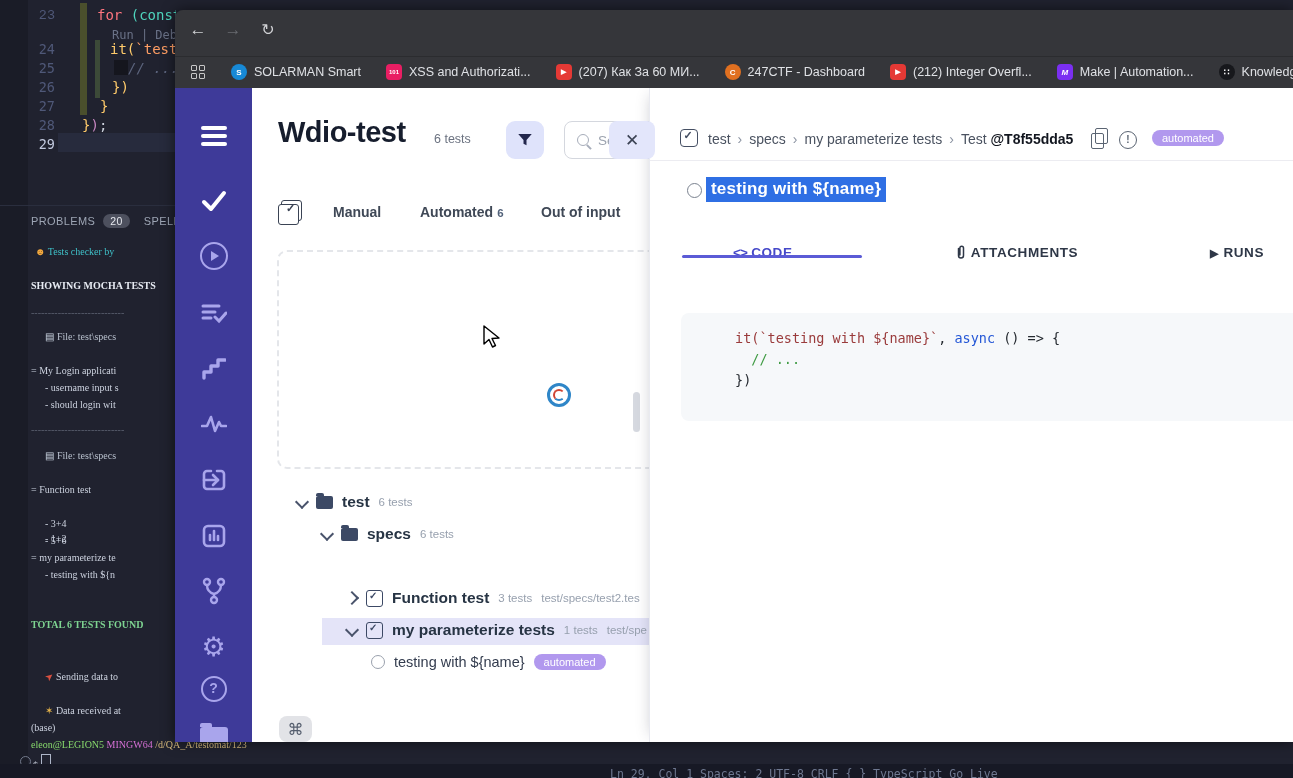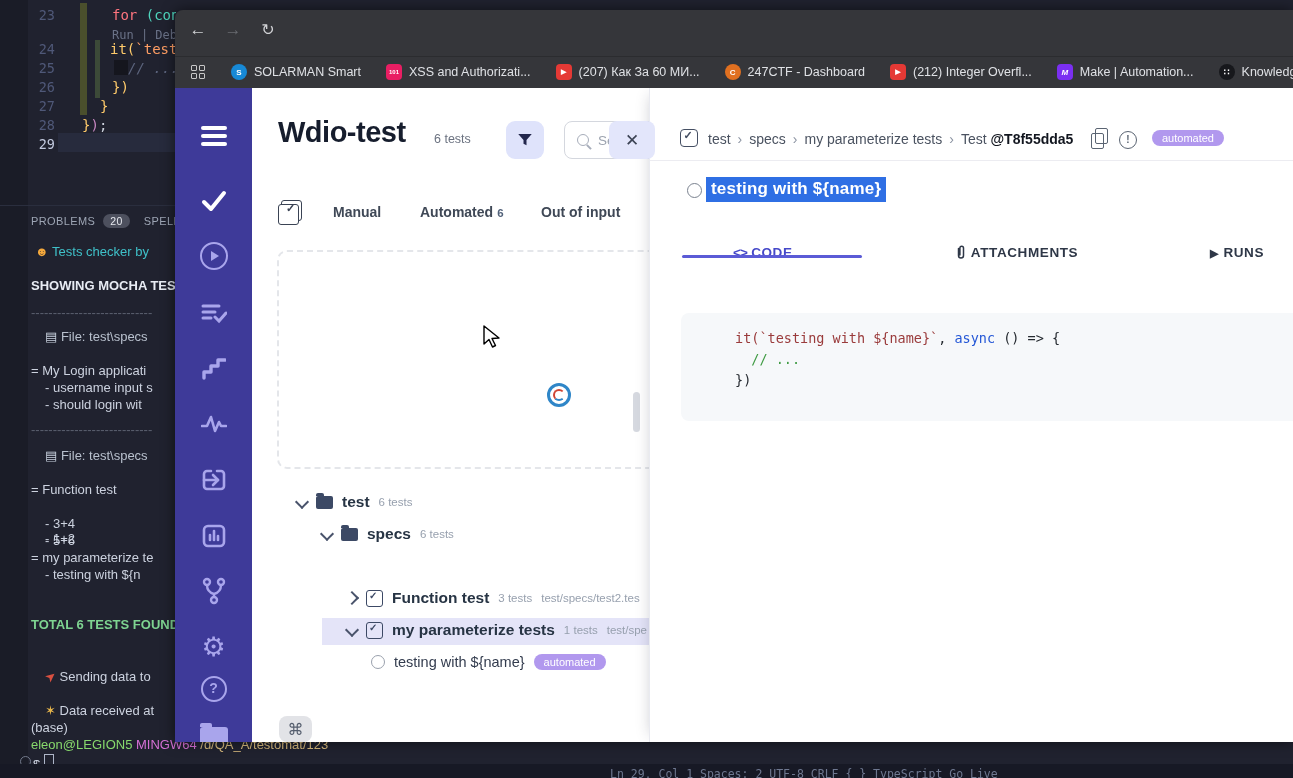--- a/index.html
+++ b/index.html
@@ -10,28 +10,28 @@
   
   .vsc-leftstrip{left:0;top:0;width:28px;height:778px;background:#1a1c27;}
   .vsc-editor{left:0;top:0;width:176px;height:205px;overflow:hidden;}
   .ed-line{position:absolute;font-family:"DejaVu Sans Mono",monospace;font-size:14px;line-height:19px;white-space:pre;}
   .ed-num{position:absolute;width:55px;text-align:right;color:#4f5878;font-family:"DejaVu Sans Mono",monospace;font-size:13.5px;line-height:19px;}
   .ed-num.active{color:#c3cadf;}
   .line-highlight{left:58px;top:133px;width:118px;height:19px;background:#272b3d;}
   .gitbar{left:80px;top:3px;width:7px;height:112px;background:#4a4f2c;}
   .gitbar2{left:95px;top:40px;width:5px;height:58px;background:#3c4a38;}
   .foldbox{left:114px;top:60px;width:14px;height:15px;background:#15161e;}
-  .c-red{color:#ff757f;margin-left:15px;} .c-cyan{color:#4fd6be;} .c-yel{color:#ffcb6b;} .c-orange{color:#ff9e64;}
+  .c-red{color:#ff757f;} .c-cyan{color:#4fd6be;} .c-yel{color:#ffcb6b;} .c-orange{color:#ff9e64;}
   .c-gray{color:#5c647d;font-style:italic;} .c-mag{color:#c586c0;} .c-white{color:#cdd3de;}
   .codelens{color:#6a7287;font-size:12px;font-family:"DejaVu Sans Mono",monospace;}
 
   .vsc-panel{left:0;top:205px;width:176px;height:560px;border-top:1px solid #2a2e3e;overflow:visible;}
   .p-tabs{position:absolute;left:31px;top:8px;font-size:11px;color:#9da5b4;letter-spacing:.4px;white-space:nowrap;}
   .p-badge{display:inline-block;background:#4d505e;color:#e6e8ee;border-radius:9px;padding:1px 7px;font-size:10.5px;margin:0 14px 0 8px;}
-  .t-line{position:absolute;font-family:Liberation Sans, sans-serif;font-size:13px;line-height:17px;color:#ccd2df;white-space:pre;}
+  .t-line{position:absolute;font-family:Liberation Serif, serif;font-size:10px;line-height:17px;color:#ccd2df;white-space:pre;}
   .t-teal{color:#3fc1c9;} .t-bold{color:#e8ecf4;font-weight:bold;} .t-dim{color:#b8c0cd;}
   .t-dash{color:#5b6170;} .t-green{color:#7ed491;font-weight:bold;}
   .t-user{color:#87d96c;} .t-host{color:#d670d6;} .t-path{color:#d7ba7d;}
   .e-face{color:#f5a93c;} .e-file{color:#c9d3e0;} .e-rocket{color:#d95040;display:inline-block;transform:rotate(-40deg);} .e-party{color:#e8b64b;}
   .prompt-circ{position:absolute;left:20px;top:756px;width:9px;height:9px;border:1.5px solid #737a8c;border-radius:50%;}
   .cursor-box{display:inline-block;width:8px;height:15px;border:1.3px solid #aeb6c8;vertical-align:-2px;}
   .vsc-status{left:0;top:764px;width:1293px;height:22px;background:#171925;color:#6f7890;font-size:11.5px;line-height:20px;padding-left:610px;box-sizing:border-box;white-space:nowrap;}
 
   
   .browser{left:175px;top:10px;width:1118px;height:732px;background:#35363a;border-radius:8px 0 0 0;box-shadow:0 0 14px rgba(0,0,0,.55);z-index:10;}
@@ -126,21 +126,21 @@
 <body>
 
 <div class="screen">
 
   <div class="abs vsc-leftstrip"></div>
 
   <div class="abs vsc-editor">
     <div class="abs line-highlight"></div>
     <div class="abs gitbar"></div>
     <div class="abs gitbar2"></div>
-    <div class="ed-num" style="top:6px;">23</div>
+    <div class="ed-num" style="top:6px;font-family:Liberation Mono, monospace;">23</div>
     <div class="ed-num" style="top:40px;">24</div>
     <div class="ed-num" style="top:59px;">25</div>
     <div class="ed-num" style="top:78px;">26</div>
     <div class="ed-num" style="top:97px;">27</div>
     <div class="ed-num" style="top:116px;">28</div>
     <div class="ed-num active" style="top:135px;">29</div>
 
     <div class="ed-line" style="left:97px;top:6px;"><span class="c-red">for </span><span class="c-cyan">(const</span></div>
     <div class="ed-line codelens" style="left:112px;top:26px;">Run | Debug</div>
     <div class="ed-line" style="left:110px;top:40px;"><span class="c-yel">it(</span><span class="c-orange">`test</span></div>

